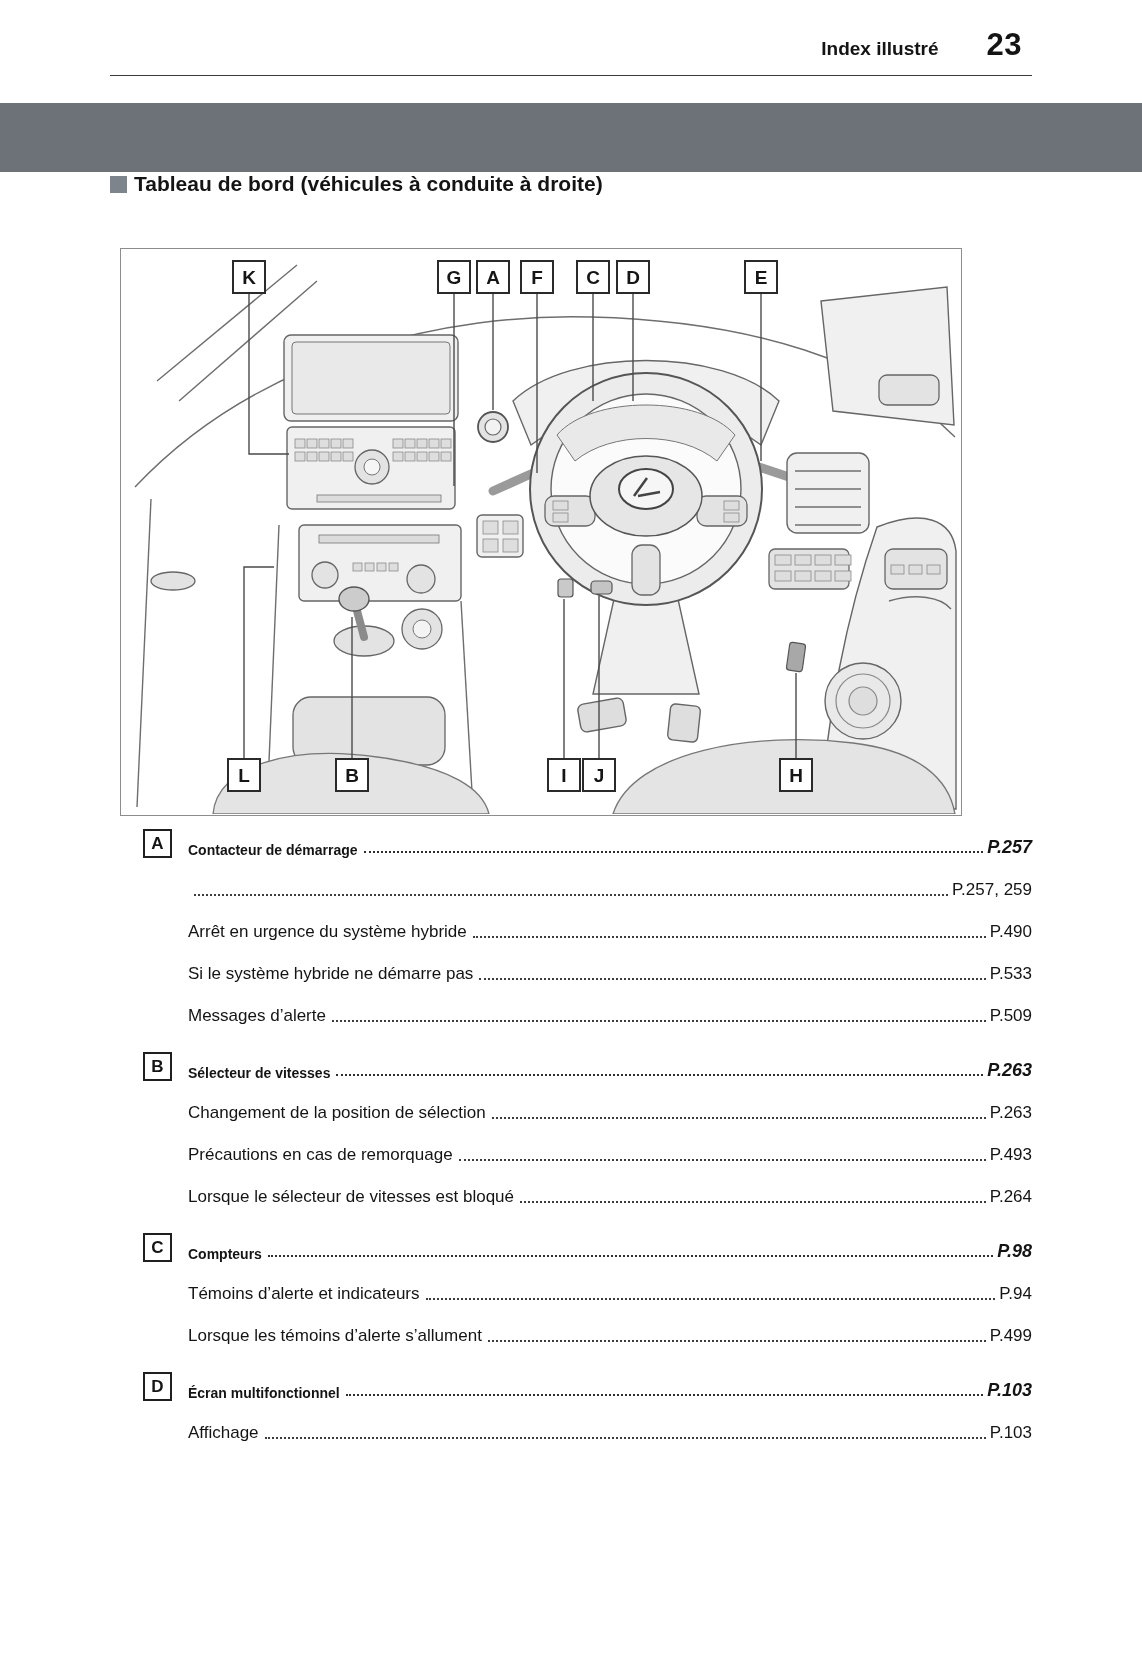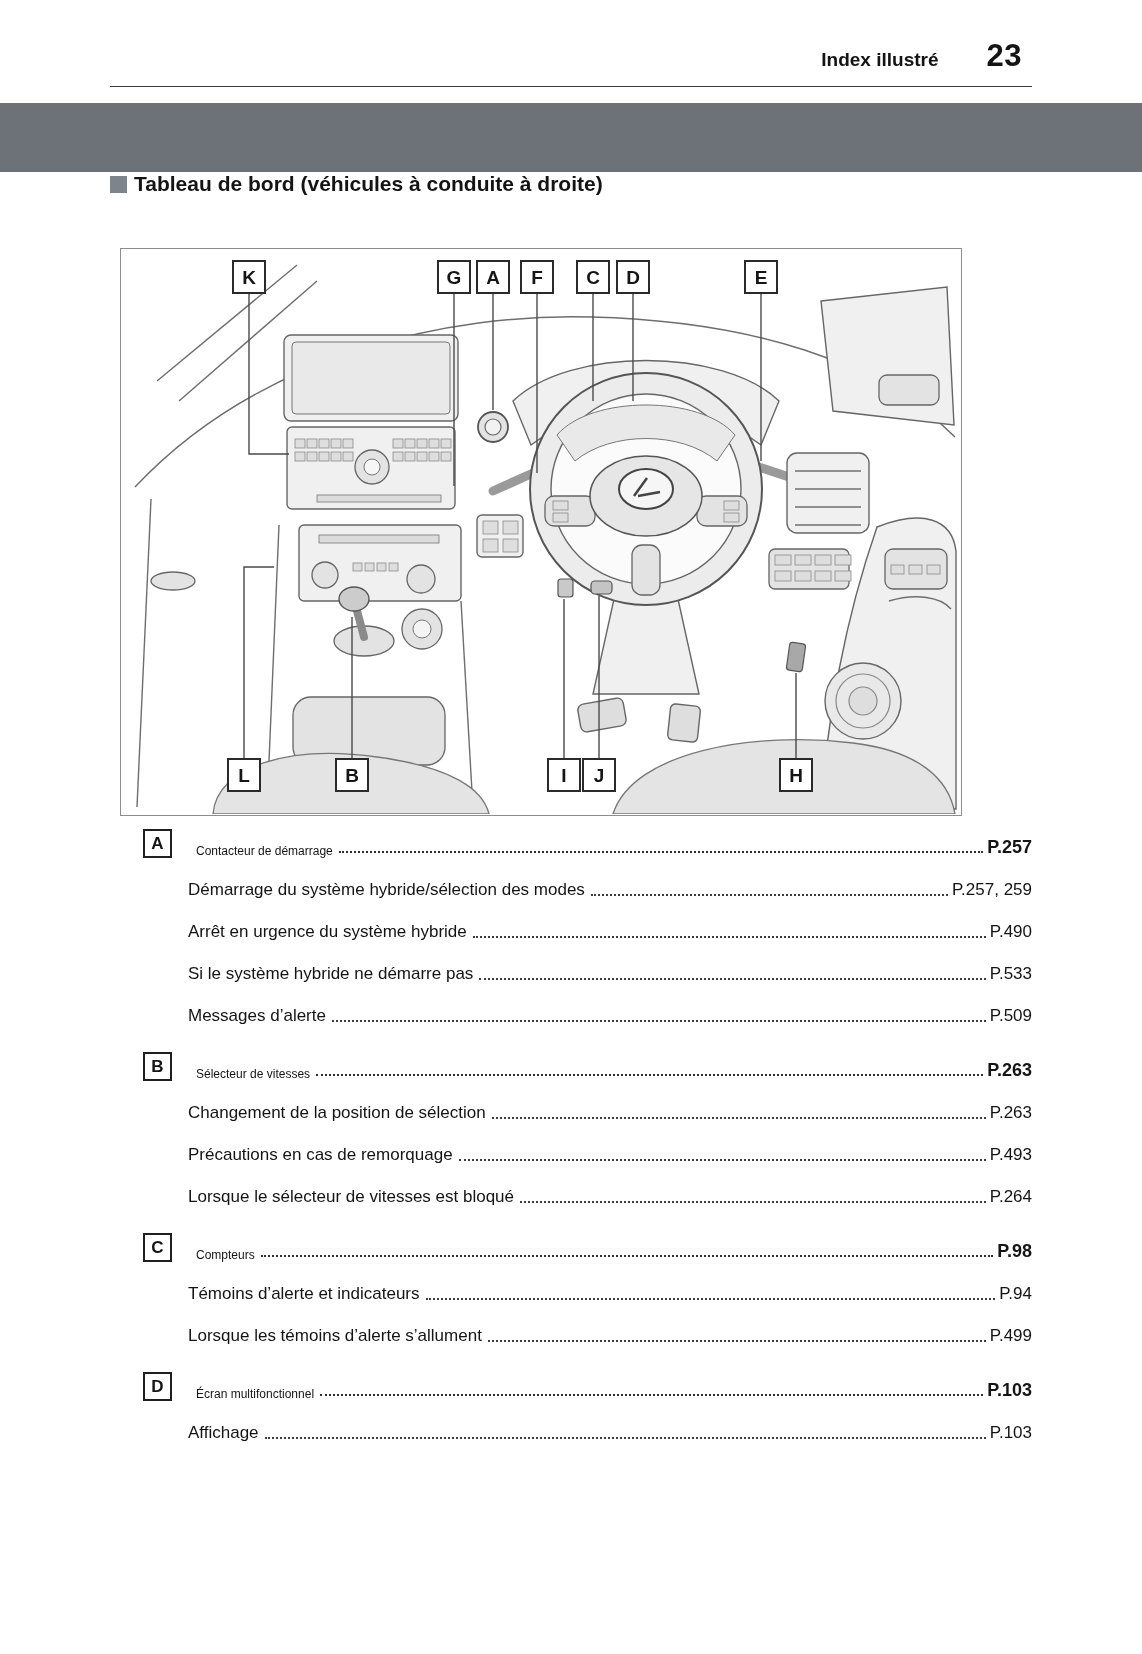--- a/index.html
+++ b/index.html
@@ -4,21 +4,21 @@
 <style>
   * { margin:0; padding:0; box-sizing:border-box; }
   html,body { background:#ffffff; }
   body {
     width:1142px; height:1654px; position:relative; overflow:hidden;
     font-family:"Liberation Sans", sans-serif; color:#141414;
   }
 
   
   .header {
-    position:absolute; left:110px; top:0; width:922px; height:87px;
+    position:absolute; left:110px; top:0; width:922px; height:76px;
     border-bottom:1.5px solid #3a3a3a;
   }
   .header-inner {
     position:absolute; right:10px; bottom:12px;
     display:flex; align-items:baseline; gap:48px;
   }
   .header-label { font-size:19px; font-weight:bold; }
   .page-num { font-size:31px; font-weight:bold; letter-spacing:0.5px;margin-top:43px; }
 
   
@@ -50,22 +50,22 @@
 
   
   .index { position:absolute; left:110px; top:824px; width:922px; }
   .entry-head { display:flex; align-items:flex-end; margin-top:26px; }
   .entry:first-child .entry-head { margin-top:5px; }
   .key-box {
     width:29px; height:29px; border:2px solid #1f1f1f; flex:none;
     display:flex; align-items:center; justify-content:center;
     font-size:17px; font-weight:bold; margin-left:33px; margin-right:16px;
   }
-  .entry-title { font-size:12px; font-weight:normal; white-space:nowrap;margin-left:8px; }
-  .entry-page { font-size:18px; font-weight:bold; white-space:nowrap; }
+  .entry-title { font-size:14px; font-weight:bold; white-space:nowrap; }
+  .entry-page { font-size:18px; font-weight:bold; white-space:nowrap;font-style:italic; }
   .lead { flex:1 1 auto; min-width:18px; border-bottom:2.4px dotted #2e2e2e; margin:0 4px 5px 6px; }
   .entry-sub { display:flex; align-items:flex-end; margin-top:22px; padding-left:78px; font-size:17px; }
   .sub-label { white-space:nowrap; }
   .sub-page { white-space:nowrap; }
   .lead-sub { flex:1 1 auto; min-width:18px; border-bottom:2px dotted #3c3c3c; margin:0 4px 4px 6px; }
 </style>
 </head>
 <body>
 
 <div class="header">
@@ -313,21 +313,20 @@
 <div class="index">
 
   <section class="entry">
     <div class="entry-head">
       <span class="key-box">A</span>
       <span class="entry-title">Contacteur de démarrage</span>
       <span class="lead"></span>
       <span class="entry-page">P.257</span>
     </div>
     <div class="entry-sub">
-      <span class="sub-label">Démarrage du système hybride/sélection des modes</span>
       <span class="lead-sub"></span>
       <span class="sub-page">P.257, 259</span>
     </div>
     <div class="entry-sub">
       <span class="sub-label">Arrêt en urgence du système hybride</span>
       <span class="lead-sub"></span>
       <span class="sub-page">P.490</span>
     </div>
     <div class="entry-sub">
       <span class="sub-label">Si le système hybride ne démarre pas</span>

